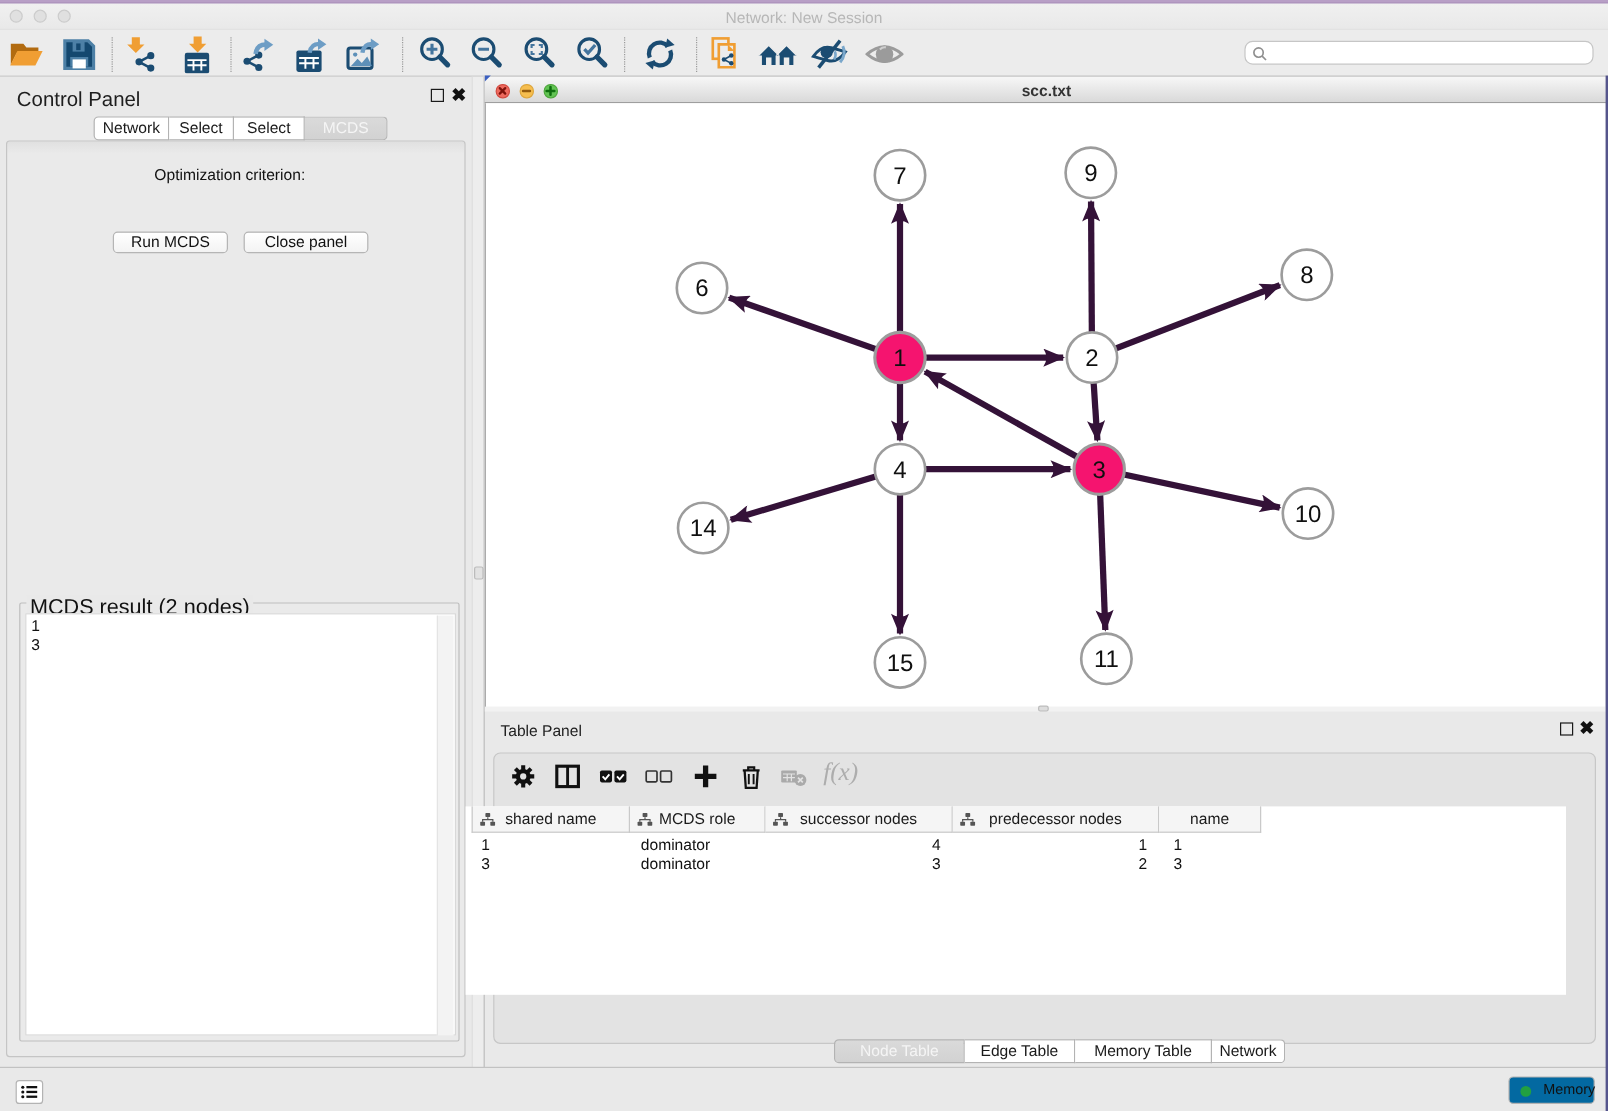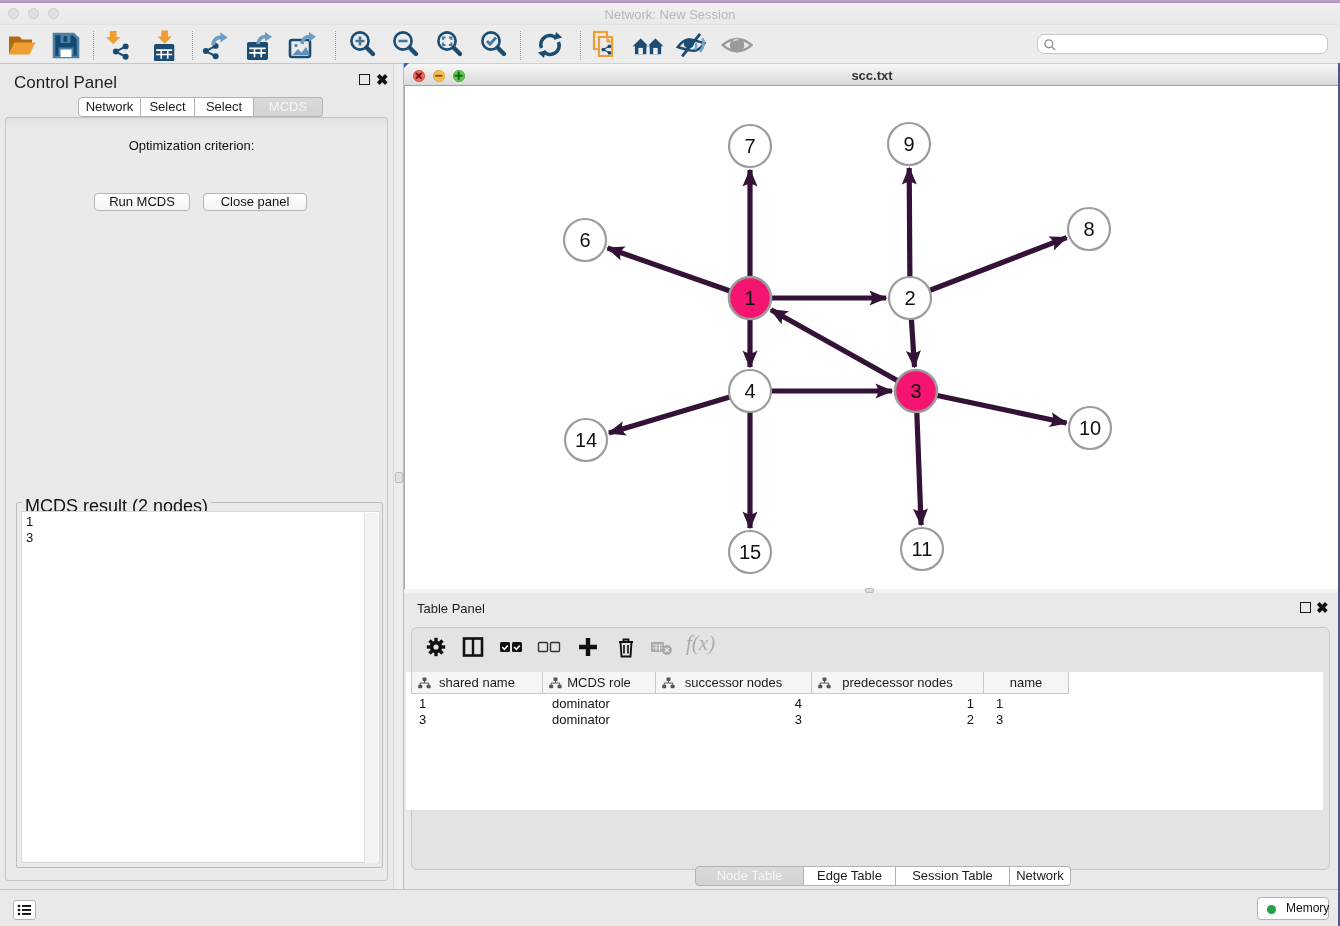--- a/index.html
+++ b/index.html
@@ -59,32 +59,32 @@
 #canvas { position:absolute; left:404px; top:22px; width:934px; height:503px; background:#fff; border-left:1px solid #ababab; }
 #hdiv { position:absolute; left:404px; top:525px; width:936px; height:4px; background:#f2f2f2; }
 #hhandle { position:absolute; left:461px; top:-1px; width:9px; height:5px; background:#ddd; border:1px solid #bbb; border-radius:2px; }
 
 
 #tp-title { position:absolute; left:417px; top:537px; font-size:13px; color:#1e1e1e; }
 #tp-box { position:absolute; left:411px; top:563px; width:919px; height:243px; background:#e3e3e3;
   border:1px solid #c7c7c7; border-radius:6px; }
 .tpi { position:absolute; top:571px; }
 #fx { position:absolute; left:686px; top:567px; width:40px; font-size:21px; color:#adadad; font-family:"Liberation Serif",serif; font-style:italic; }
-#ttable { position:absolute; left:406px; top:608px; width:917px; height:138px; background:#fff; }
+#ttable { position:absolute; left:388px; top:608px; width:917px; height:157px; background:#fff; }
 .th { position:absolute; top:0; height:22px; background:#f5f5f5; border-right:1px solid #c9c9c9; border-bottom:1px solid #c9c9c9;
   text-align:center; line-height:21px; font-size:13px; color:#1a1a1a; }
 .th .hic { position:absolute; left:6px; top:5px; }
 .thf { border-left:1px solid #c9c9c9; }
 .td { position:absolute; height:16px; font-size:13px; color:#111; line-height:16px; }
 #btabs { left:695px; top:802px; }
 
 
 #statusbar { position:absolute; left:0; top:825px; width:1340px; height:1px; border-top:1px solid #c2c2c2; }
 #listbtn { position:absolute; left:13px; top:836px; width:23px; height:20px; background:#fff; border:1px solid #b3b3b3; border-radius:3px; }
-#membtn { position:absolute; left:1257px; top:833px; width:72px; height:23px; background:#ffffff; border:1px solid #b3b3b3; border-radius:4px;
+#membtn { position:absolute; left:1257px; top:833px; width:72px; height:23px; background:#0369a1; border:1px solid #b3b3b3; border-radius:4px;
   font-size:12px; color:#111; line-height:21px; text-align:center; padding-left:28px; }
 #memdot { position:absolute; left:9px; top:6.5px; width:9px; height:9px; border-radius:50%; background:#22a042; }
 #rightline { position:absolute; left:1338px; top:63px; width:2px; height:863px; background:#55558c; }
 </style></head>
 <body>
 <div id="topstrip"></div>
 <div id="titlebar">
   <div class="tl" style="left:8px"></div>
     <div class="tl" style="left:28px"></div>
     <div class="tl" style="left:48px"></div>
@@ -420,21 +420,21 @@
     <div class="td" style="left:590px;top:24px">1</div>
     <div class="td" style="left:13px;top:40px">3</div>
     <div class="td" style="left:146px;top:40px">dominator</div>
     <div class="td" style="left:250px;top:40px;width:146px;text-align:right">3</div>
     <div class="td" style="left:406px;top:40px;width:162px;text-align:right">2</div>
     <div class="td" style="left:590px;top:40px">3</div>
   </div>
   <div class="tabs" id="btabs">
     <div class="tab first dis" style="width:109px">Node Table</div>
     <div class="tab" style="width:92px">Edge Table</div>
-    <div class="tab" style="width:114px">Session Table</div>
+    <div class="tab" style="width:114px">Memory Table</div>
     <div class="tab last" style="width:61px">Network</div>
   </div>
 
   <div id="statusbar"></div>
   <div id="listbtn"><svg width="21" height="18" viewBox="0 0 21 18">
         <g fill="#111">
           <circle cx="5" cy="5" r="1.3"></circle>
           <circle cx="5" cy="9" r="1.3"></circle>
           <circle cx="5" cy="13" r="1.3"></circle>
           <rect x="8" y="4" width="9" height="1.9"></rect>

